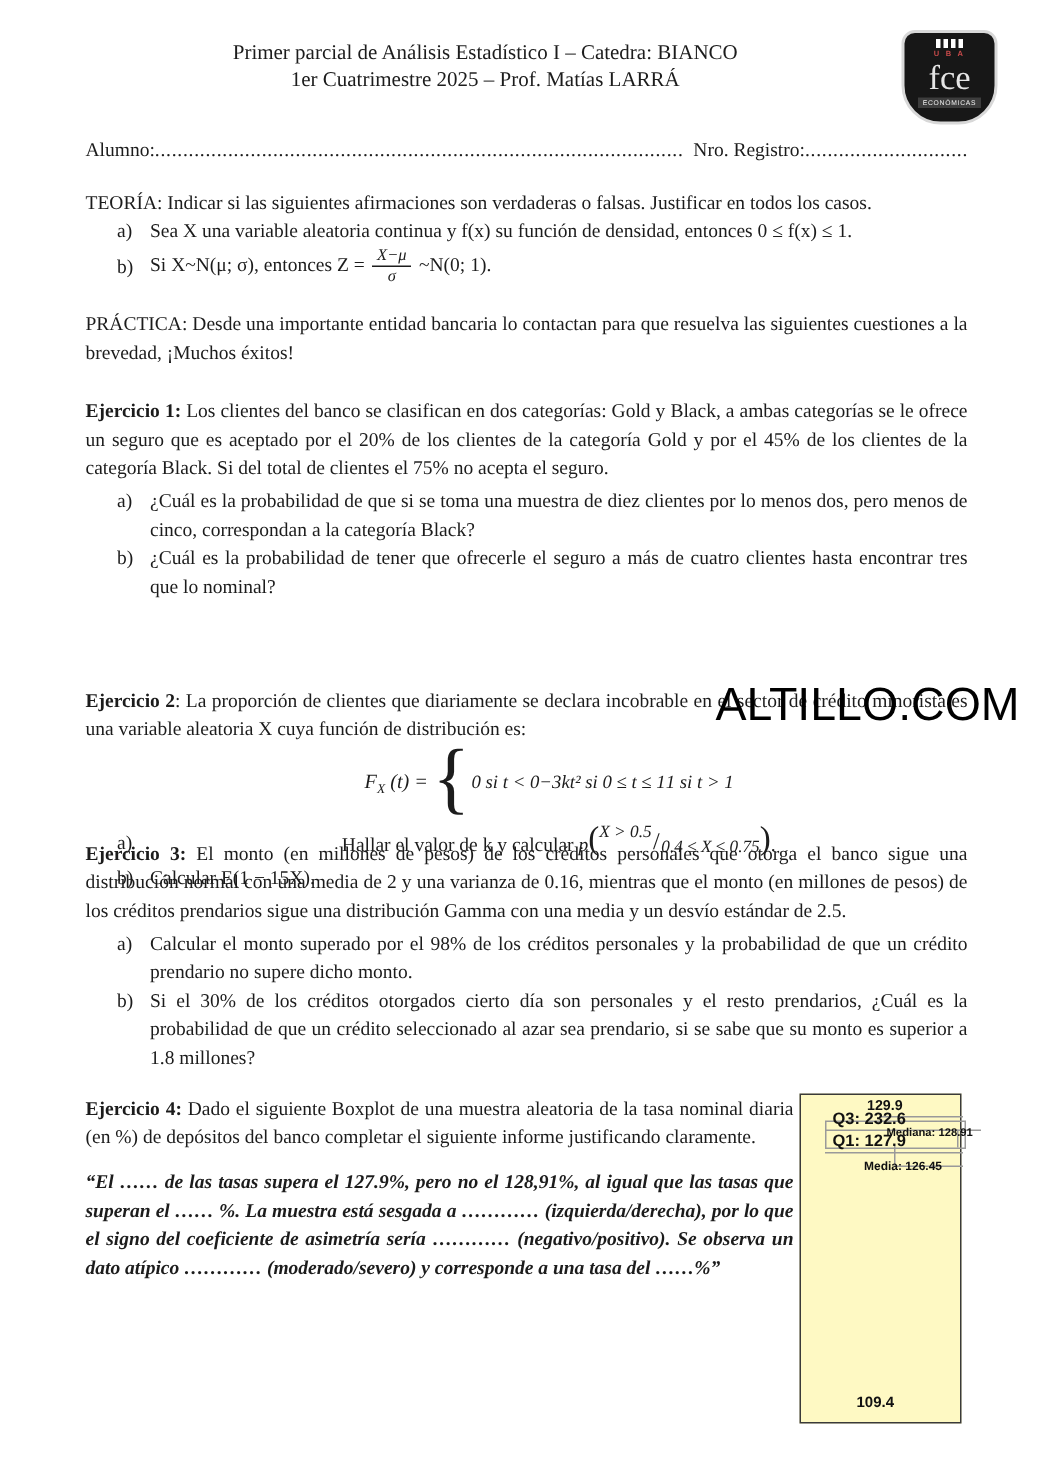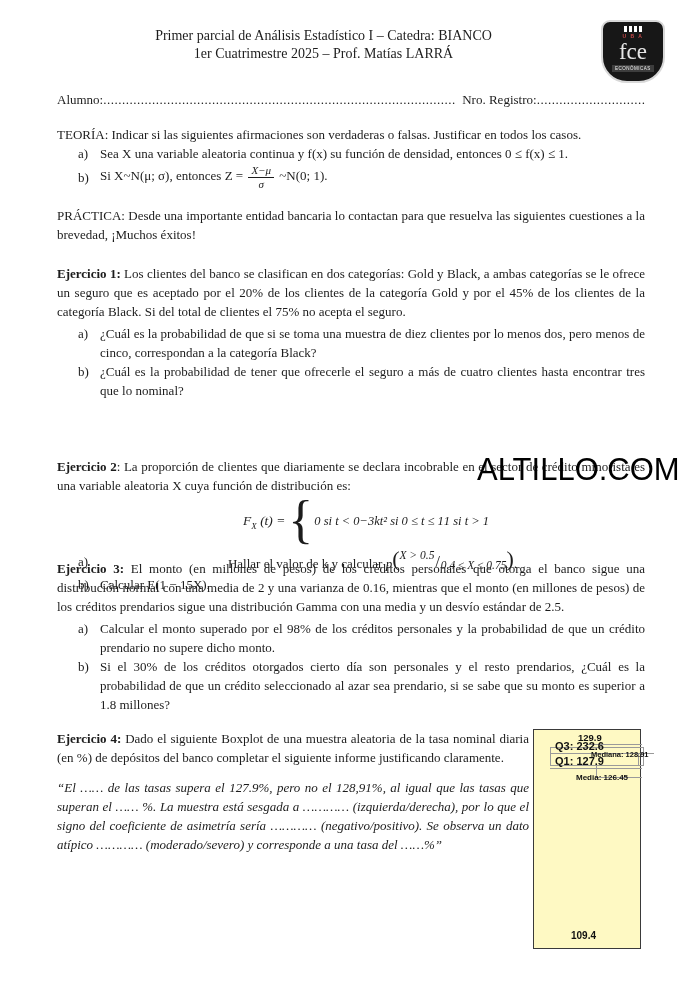--- a/index.html
+++ b/index.html
@@ -62,21 +62,21 @@
   .stk .sub{font-size:11.5px;position:relative;top:5px;}
   .it{font-style:italic;}
 
   
   .watermark{position:absolute;left:477px;top:452px;width:182px;
              font-family:"Liberation Sans",sans-serif;font-weight:normal;
              font-size:31px;letter-spacing:0px;color:#000;white-space:nowrap;}
 
   
   .ej4-left{width:472px;}
-  .quote{margin-top:11px;font-style:italic;line-height:19px;}
+  .quote{margin-top:11px;font-style:italic;line-height:19px;font-weight:bold;}
 
   
   .bp{position:absolute;left:533px;top:729px;width:108px;height:220px;
       border:1.5px solid #3a3a3a;background:#fef9c3;box-sizing:border-box;
       font-family:"Liberation Sans",sans-serif;}
   .bp .ln{position:absolute;border-top:1px solid #9a9a9a;height:0;}
   .bp .vln{position:absolute;border-left:1px solid #9a9a9a;width:0;}
   .bp .bx{position:absolute;border:1px solid #9a9a9a;background:transparent;}
   .bp .lb{position:absolute;font-weight:bold;color:#111;white-space:nowrap;}
   .lb-upper{top:2px;left:44px;font-size:9.5px;}

